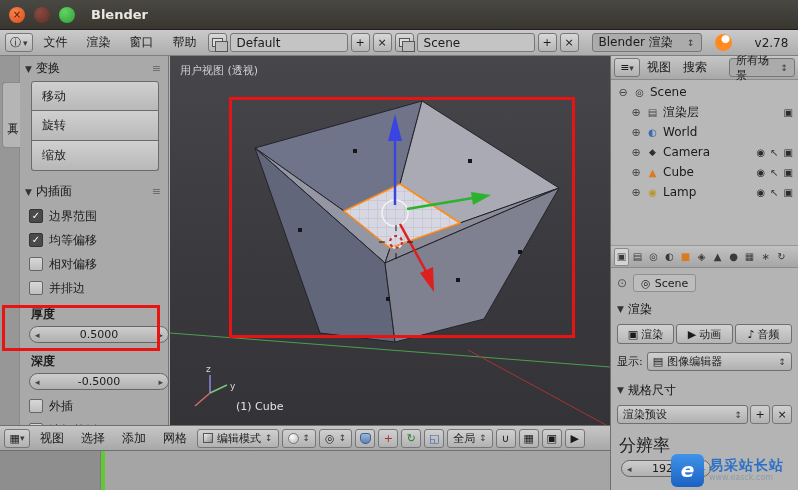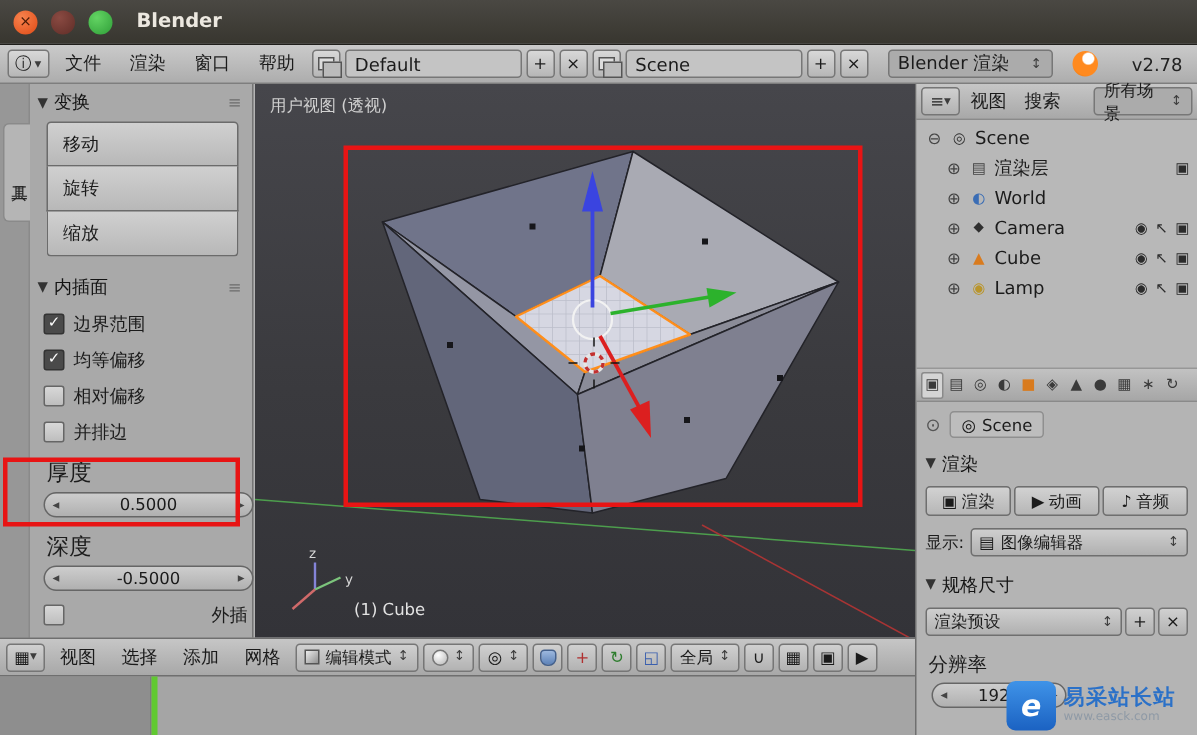--- a/index.html
+++ b/index.html
@@ -50,26 +50,26 @@
   .panel-hdr .tri{font-size:9px;margin-right:4px;color:#333;}
   .panel-hdr .grip{margin-left:auto;margin-right:4px;color:#6d6d6d;font-size:11px;}
   .hdr2{margin-top:12px;}
   .btn-stack{margin:4px 2px 2px 6px;width:128px;display:flex;flex-direction:column;}
   .stackbtn{height:30px;border:1px solid #6b6b6b;border-top-width:0;
             background:linear-gradient(#d0d0d0,#b8b8b8);display:flex;align-items:center;
             padding-left:10px;}
   .stackbtn:first-child{border-top-width:1px;border-radius:3px 3px 0 0;}
   .stackbtn:last-child{border-radius:0 0 3px 3px;}
   .cbrow{display:flex;align-items:center;gap:6px;margin:8px 0 0 4px;height:16px;}
-  .mt16{justify-content:space-between;}
+  .mt16{}
   .cb{width:14px;height:14px;border:1px solid #666;border-radius:2px;
       background:linear-gradient(#d8d8d8,#bebebe);display:flex;align-items:center;
       justify-content:center;font-size:10px;color:#fff;line-height:1;}
   .cb.on{background:#4a4a4a;border-color:#333;}
-  .flabel{font-size:15px;color:#1c1c1c;margin:10px 0 0 6px;}
+  .flabel{font-size:12px;color:#1c1c1c;margin:10px 0 0 6px;font-weight:bold;}
   .slider{margin:3px 0 0 4px;width:140px;height:17px;border:1px solid #666;border-radius:9px;
           background:linear-gradient(#cdcdcd,#b0b0b0);display:flex;align-items:center;
           padding:0 5px;font-size:11px;}
   .slider .sval{flex:1;text-align:center;}
   .sarr{font-size:9px;color:#444;}
 
   
   .viewport{position:absolute;left:170px;top:56px;width:440px;height:369px;overflow:hidden;
             background:linear-gradient(#46464b 0%,#3a3a3e 55%,#333338 100%);}
   .viewport svg{position:absolute;left:0;top:0;}
@@ -134,21 +134,21 @@
   .ppanel-hdr .tri{font-size:9px;margin-right:4px;color:#333;}
   .btnrow{display:flex;gap:2px;margin:6px 0 8px 0;}
   .pbtn{flex:1;height:20px;border:1px solid #6f6f6f;border-radius:3px;
         background:linear-gradient(#d2d2d2,#b6b6b6);display:flex;align-items:center;
         justify-content:center;gap:3px;font-size:11px;}
   .disp-row{display:flex;align-items:center;gap:4px;margin-bottom:10px;}
   .ddown{flex:1;height:19px;border:1px solid #6f6f6f;border-radius:3px;
          background:linear-gradient(#cfcfcf,#b0b0b0);display:flex;align-items:center;gap:4px;
          padding:0 5px;font-size:11px;}
   .preset-row{display:flex;gap:2px;margin:6px 0 10px 0;}
-  .res-label{font-size:13px;margin:4px 0 3px 2px;}
+  .res-label{font-size:17px;margin:4px 0 3px 2px;}
   .res-field{width:90px;}
 
   
   .anno{position:absolute;border:3px solid #e81414;z-index:50;pointer-events:none;}
   .anno-vp{left:229px;top:97px;width:346px;height:241px;}
   .anno-depth{left:2px;top:305px;width:158px;height:46px;}
   .watermark{position:absolute;left:671px;top:451px;width:126px;height:38px;z-index:60;
              display:flex;align-items:center;gap:5px;}
   .wm-logo{width:33px;height:33px;border-radius:6px;color:#fff;font-weight:bold;
            font-style:italic;font-size:20px;display:flex;align-items:center;justify-content:center;

